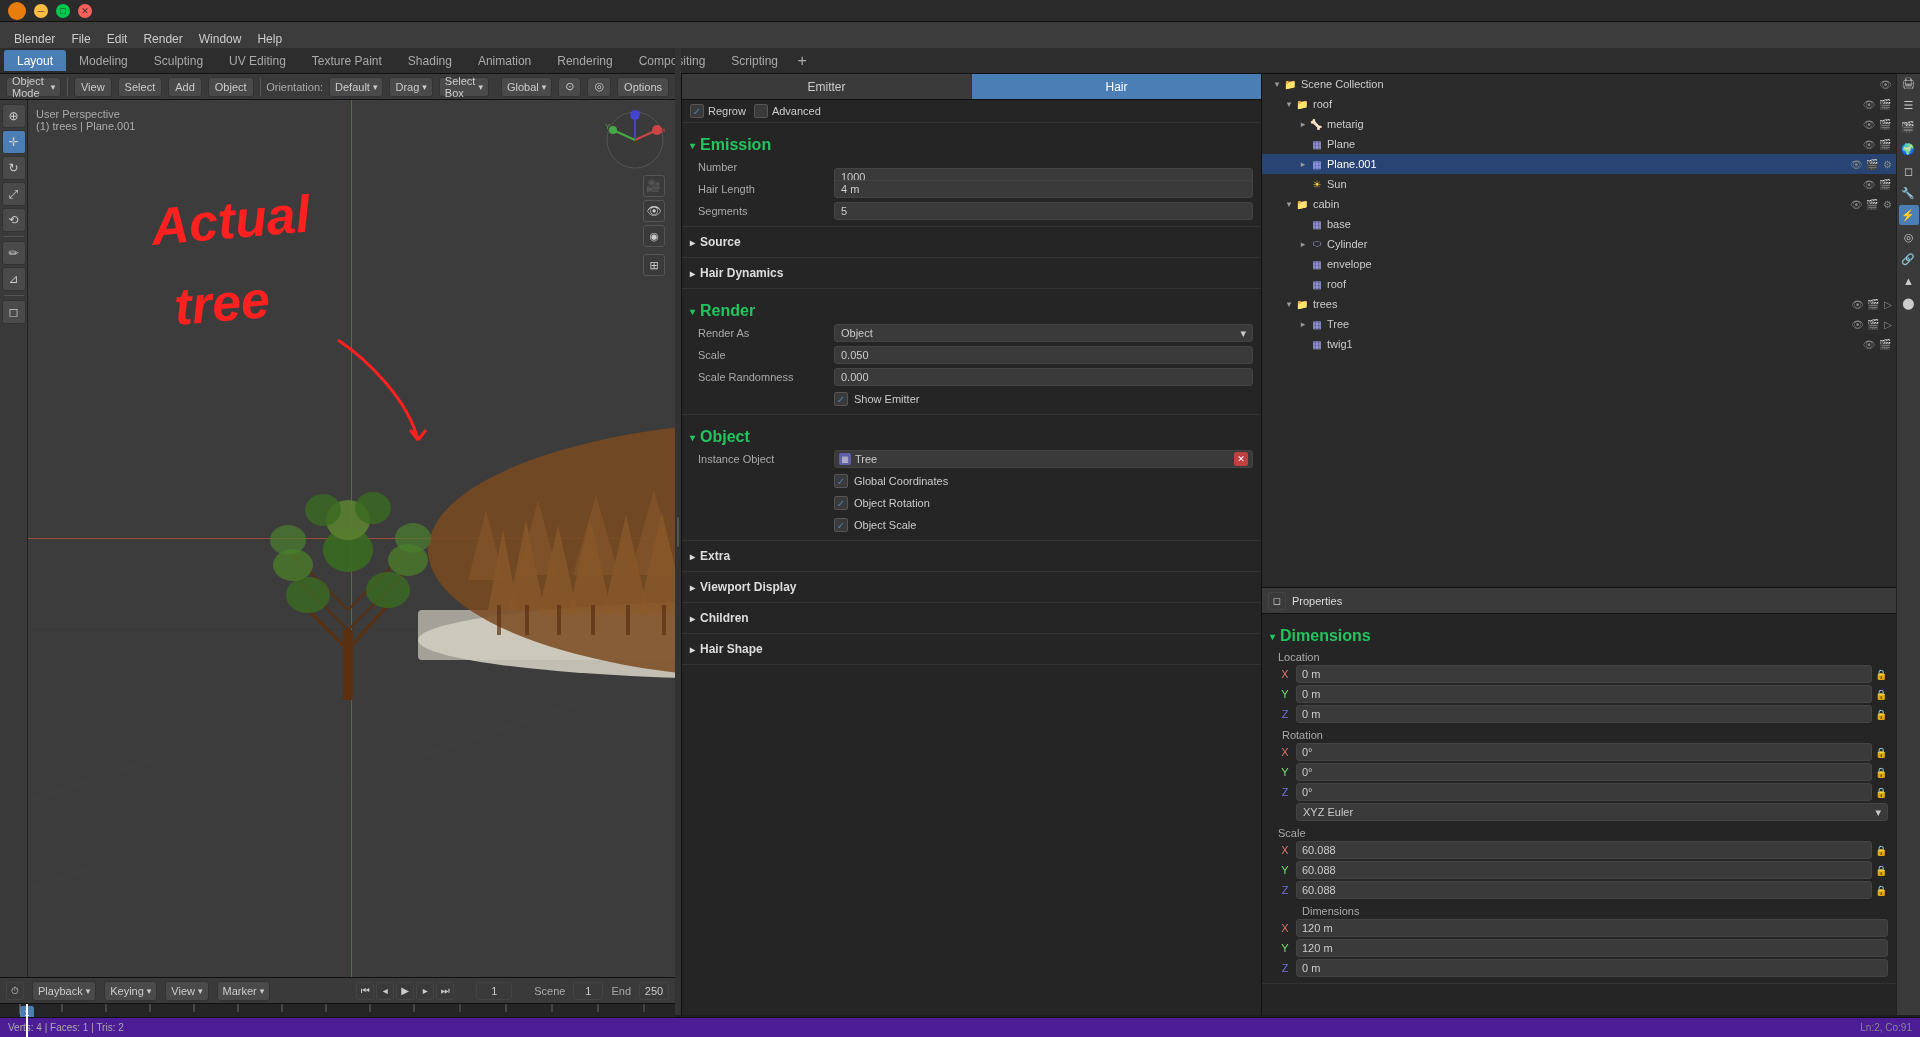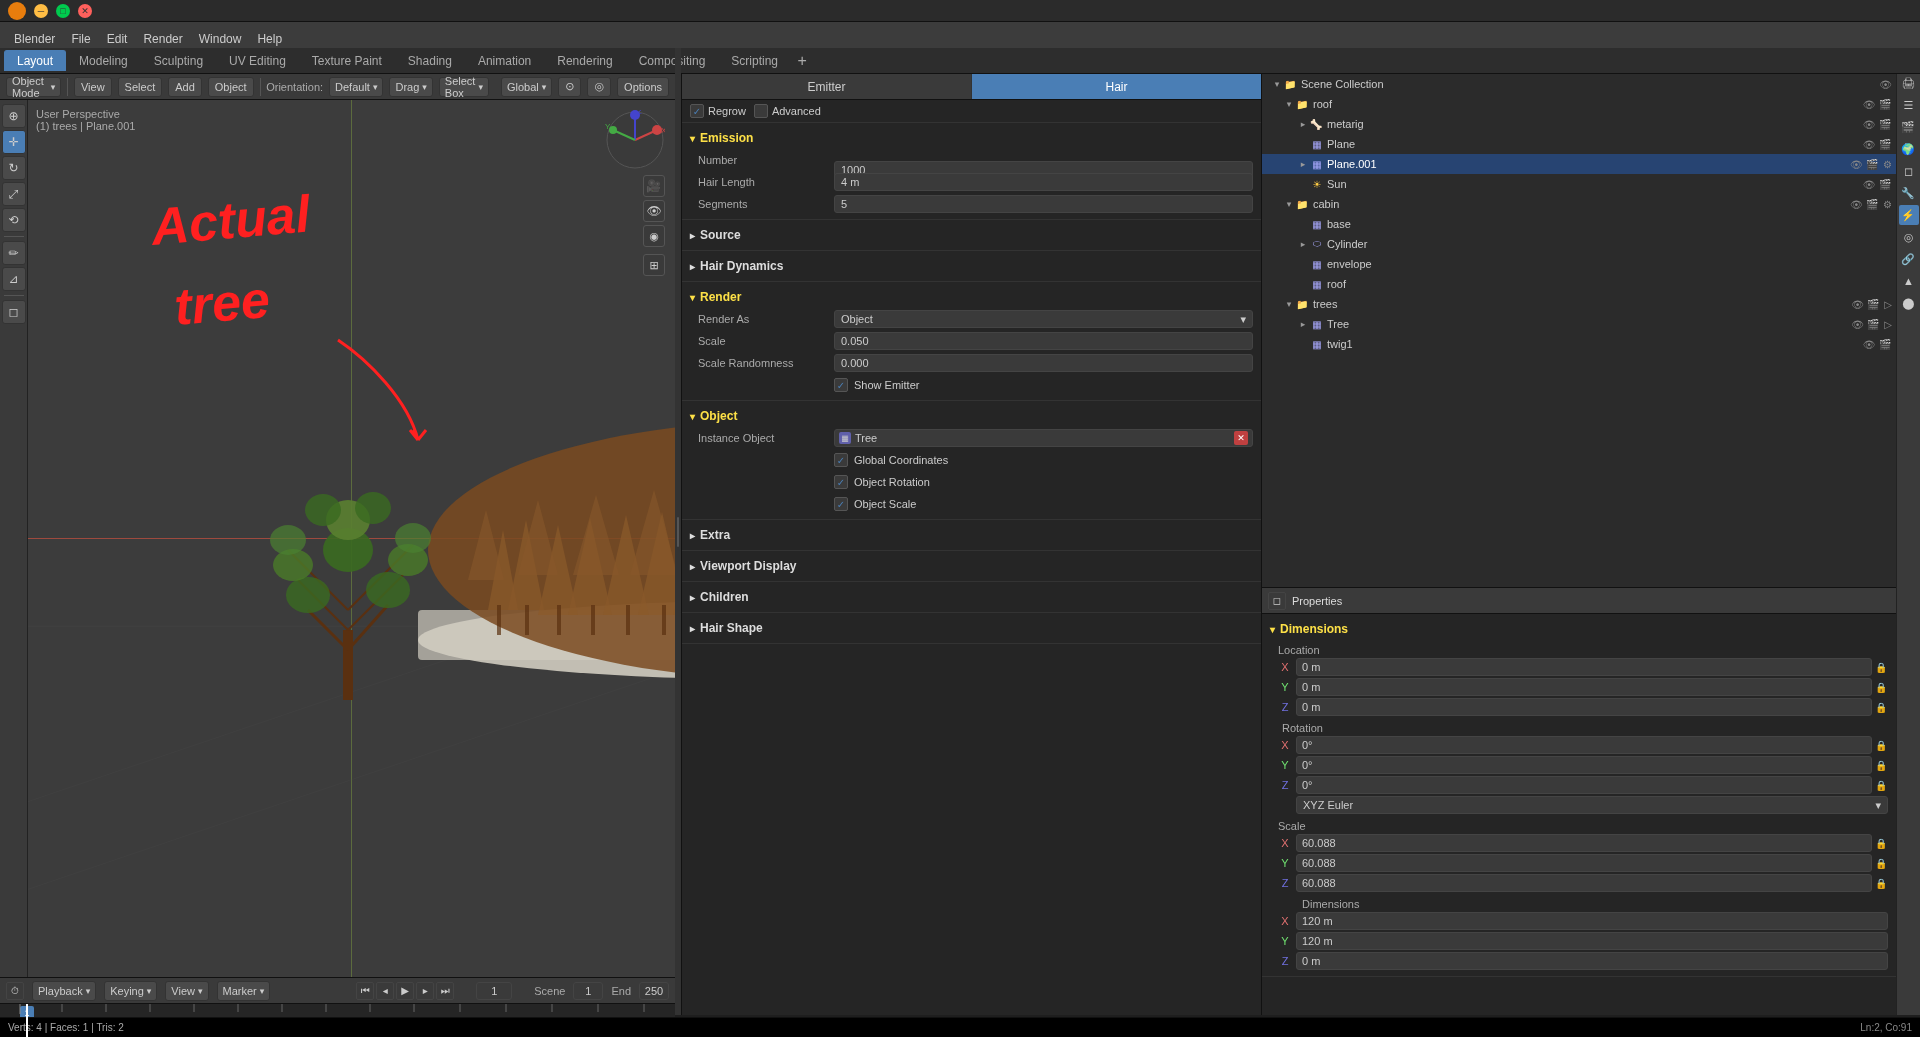--- a/index.html
+++ b/index.html
@@ -220,24 +220,25 @@
     .tree-item .item-name { flex: 1; }
     .vis-icon { font-size: 10px; color: #888; }
     .panel-section {
       padding: 4px 0;
       border-bottom: 1px solid #333;
     }
     .panel-section-title {
       height: 22px;
       display: flex; align-items: center;
       padding: 0 8px;
-      font-size: 12px;
+      font-size: 16px;
       font-weight: bold;
-      color: #fde047;
+      color: #22c55e;
       cursor: pointer;
+      margin-top: 7px;
     }
     .panel-section-title::before { content: '▾'; margin-right: 5px; font-size: 10px; }
     .pi-btn {
       width: 20px; height: 20px;
       display: flex; align-items: center; justify-content: center;
       font-size: 11px; color: #ccc; cursor: pointer;
       border-radius: 2px;
     }
     .pi-btn.active { background: #4a7eb5; color: #fff; }
 
@@ -263,21 +264,21 @@
       position: relative;
       overflow: hidden;
       background: #252525;
     }
 
     
     #statusbar {
       position: absolute;
       bottom: 0; left: 0; right: 0;
       height: 20px;
-      background: #000000;
+      background: #4c1d95;
       display: flex; align-items: center;
       padding: 0 8px;
       font-size: 10px; color: #888;
       border-top: 1px solid #111;
     }
 
     
     .num-field {
       height: 18px; flex: 1;
       background: #3a3a3a; border: 1px solid #444; border-radius: 3px;

